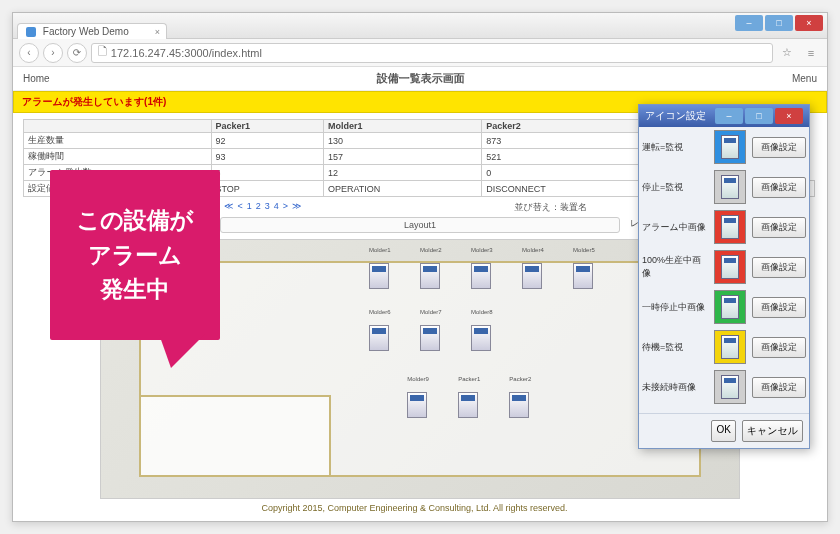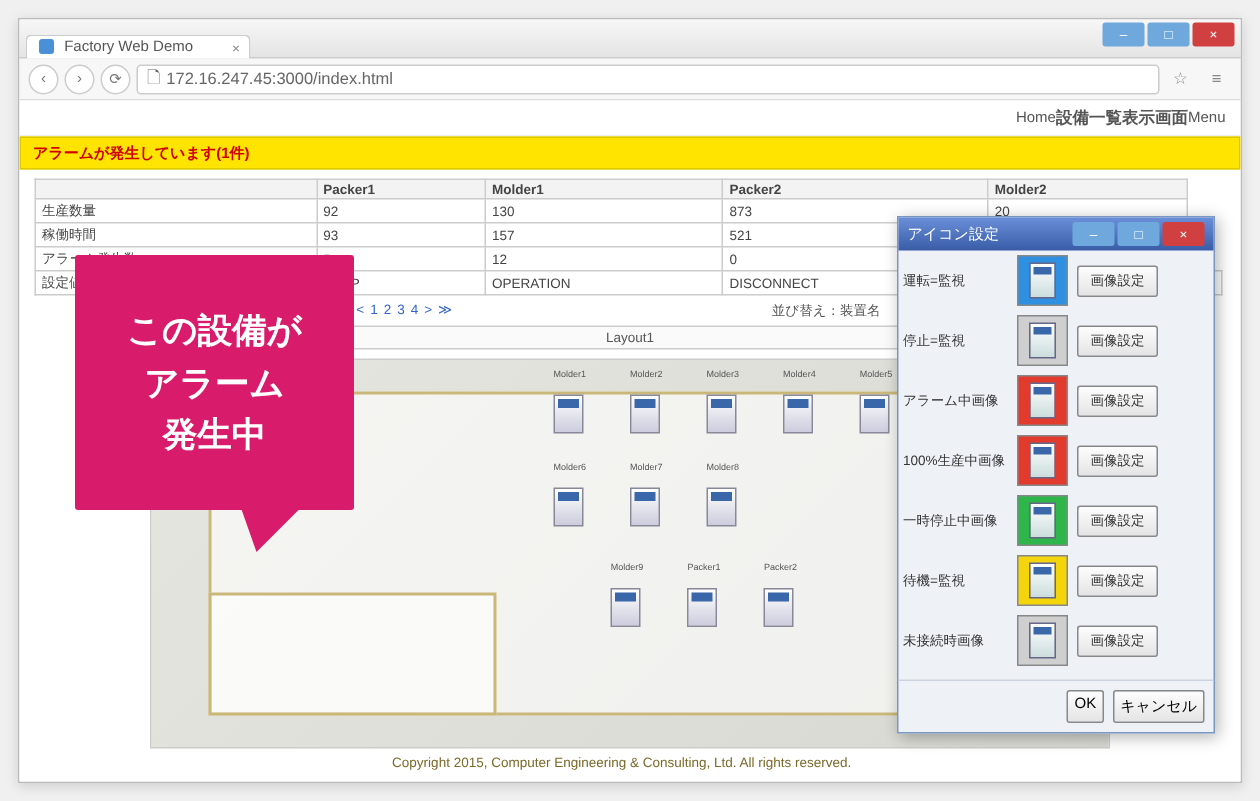--- a/index.html
+++ b/index.html
@@ -66,21 +66,21 @@
   .url-field{flex:1;height:20px;border:1px solid #ccc;border-radius:3px;padding:0 6px;display:flex;align-items:center;background:#fff;color:#666;}
   .star,.menu-ic{width:20px;text-align:center;color:#888;}
   
   .page {
     flex:1;
     overflow:hidden;
     position:relative;
     background:#fff;
   }
   .page-header{
-    display:flex;justify-content:flex-end;align-items:center;
+    display:flex;justify-content:space-between;align-items:center;
     padding:4px 10px;font-size:10px;color:#555;border-bottom:1px solid #eee;
   }
   .page-header .center{font-weight:bold;font-size:11px;}
   .alert-bar{
     background:#ffe400;
     color:#d00000;
     font-size:10px;
     font-weight:bold;
     padding:3px 8px;
     border:1px solid #e0c800;
@@ -121,21 +121,21 @@
   .machine .body{width:20px;height:26px;background:linear-gradient(#fff,#ccd);border:1px solid #889;margin-top:8px;}
   .machine .body::before{content:"";display:block;width:14px;height:6px;background:#3a66aa;margin:2px auto 0;}
   .footer{
     text-align:center;font-size:9px;color:#7a6a2a;padding:4px 0;
     position:absolute;bottom:4px;left:0;right:11px;
   }
   
   .callout{
     position:absolute;
     left:50px;top:170px;
-    width:186px;height:170px;
+    width:170px;height:170px;
     background:#d91b6b;
     color:#fff;
     font-size:23px;
     font-weight:600;
     display:flex;align-items:center;justify-content:center;text-align:center;
     line-height:1.5;
     z-index:50;
     border-radius:2px;
   }
   .callout::after{
@@ -144,27 +144,26 @@
     bottom:-28px; left:106px;
     border-left:18px solid transparent;
     border-right:28px solid transparent;
     border-top:34px solid #d91b6b;
     transform: skewX(-10deg);
   }
   
   .dialog{
     position:absolute;
     right:30px; top:104px;
-    width:212px;
+    width:172px;
     background:#eef1f6;
     border:1px solid #7a97c4;
     box-shadow:2px 2px 10px rgba(0,0,0,0.3);
     z-index:60;
     font-size:10px;
-    margin-top:40px;
   }
   .dlg-title{
     background:linear-gradient(#6a8fd8,#3a5ca8);
     color:#fff;padding:3px 6px;font-size:10px;
     display:flex;justify-content:space-between;align-items:center;
   }
   .dlg-title .win-controls{position:static;}
   .dlg-body{padding:3px;}
   .dlg-row{display:flex;align-items:center;gap:6px;margin-bottom:6px;}
   .dlg-row .rlabel{width:70px;font-size:9px;color:#333;}

